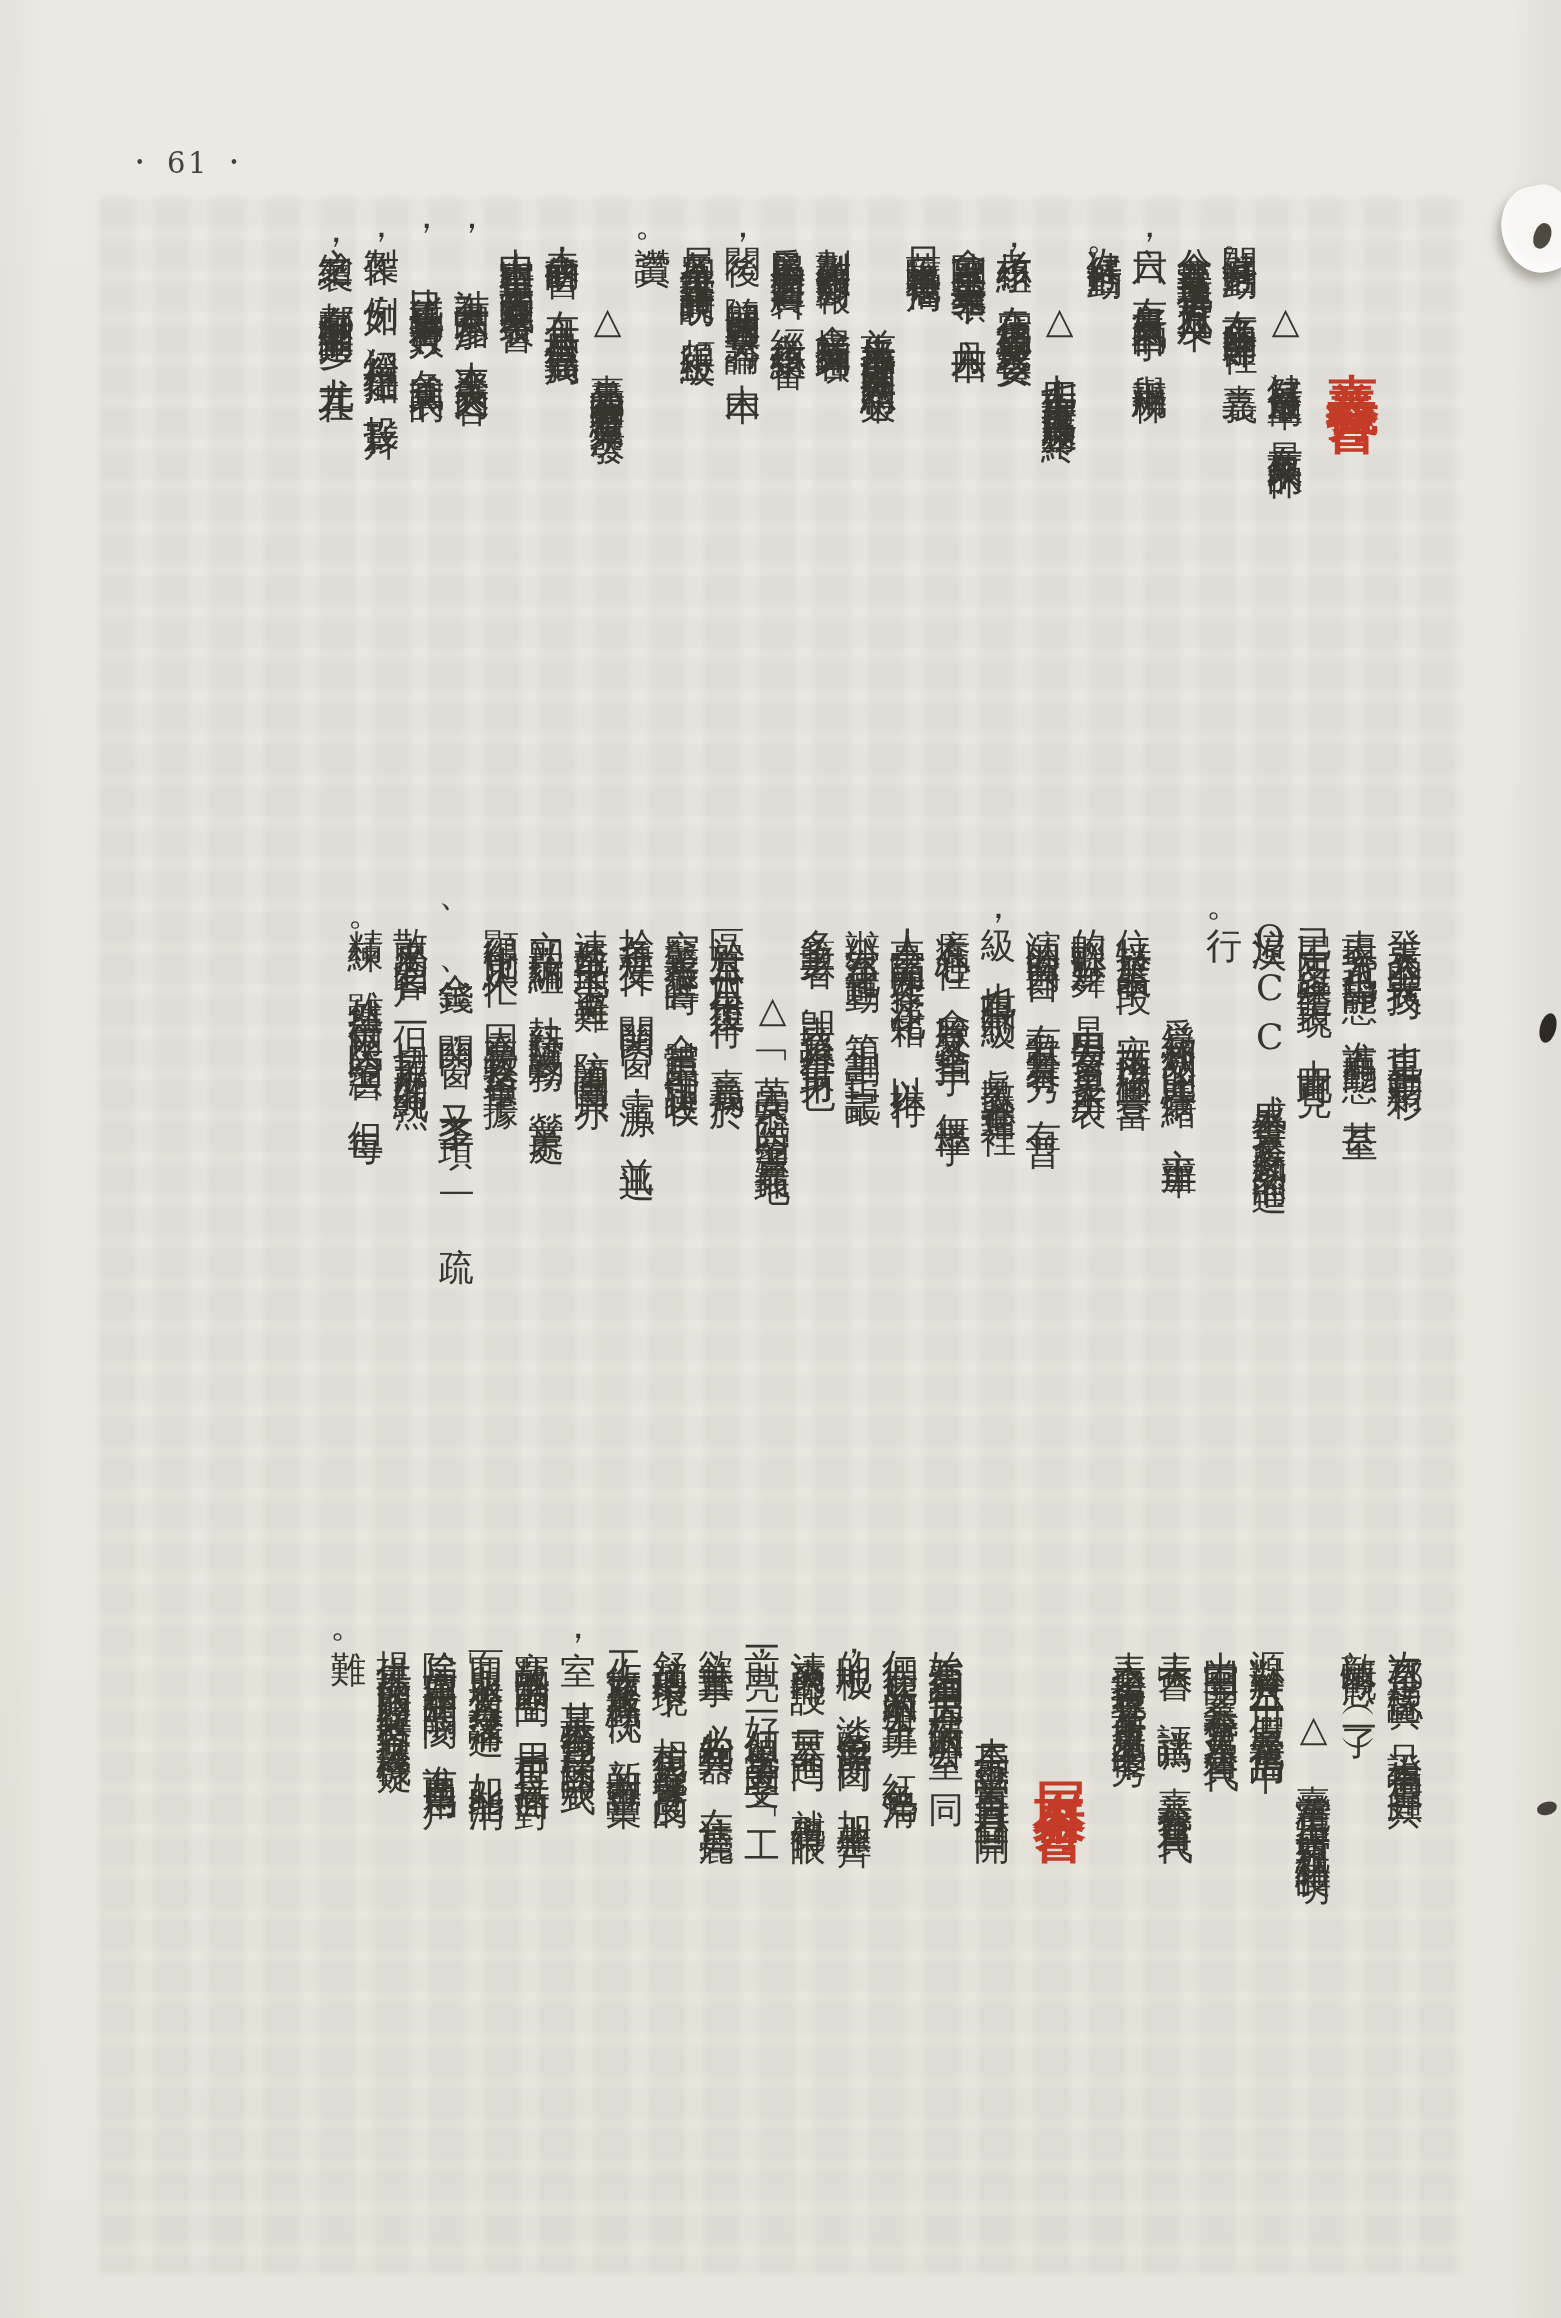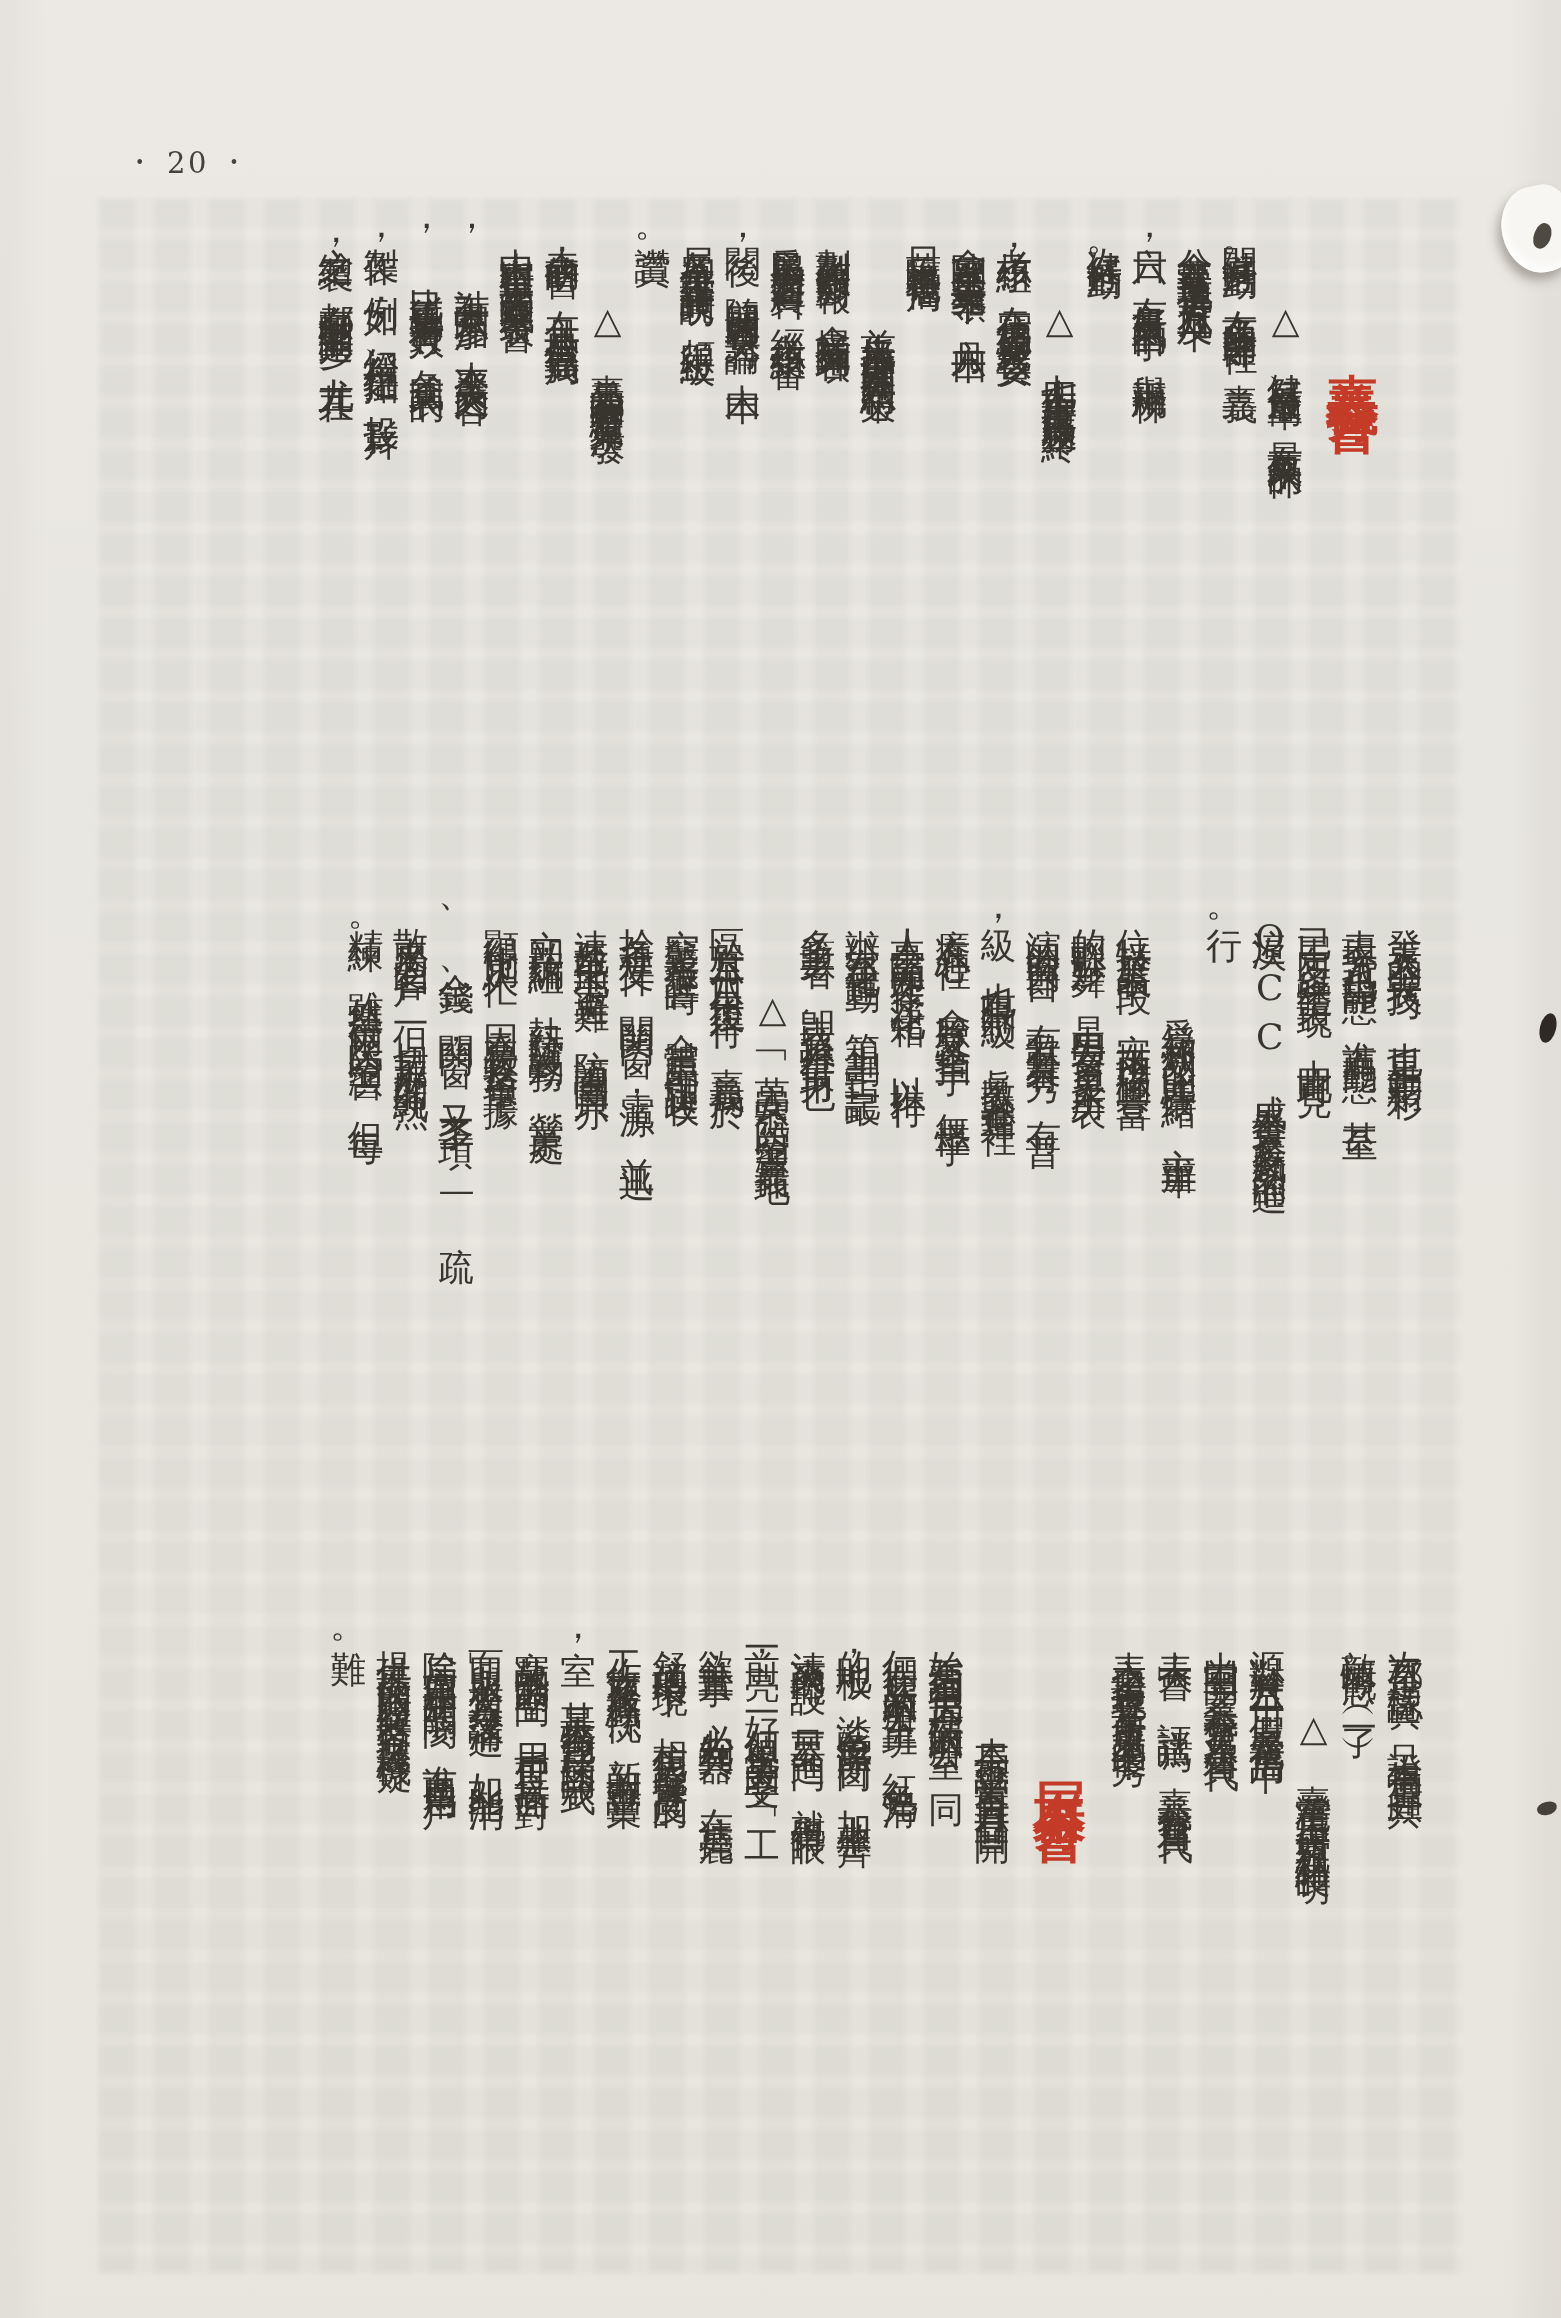--- a/index.html
+++ b/index.html
@@ -90,21 +90,21 @@
 </style>
 </head>
 <body>
 
 <div class="page">
   <div class="bleed"></div>
   <div class="edge-shade"></div>
 
   <div class="pagenum">
     <span class="dot">•</span>
-    <span class="num">20</span>
+    <span class="num">61</span>
     <span class="dot">•</span>
   </div>
 
   <div class="band band1">
       <div class="band-hd">嘉義分會</div>
       <div class="col ind">△健行是最簡單、最有效果的休</div>
       <div class="col">閒健身活動。在多雨的季節裡，嘉義</div>
       <div class="col">分會非常幸運地挑選了六月九日及十</div>
       <div class="col">六日，有良好天氣的日子，舉辦兩梯</div>
       <div class="col">次健行活動。</div>

